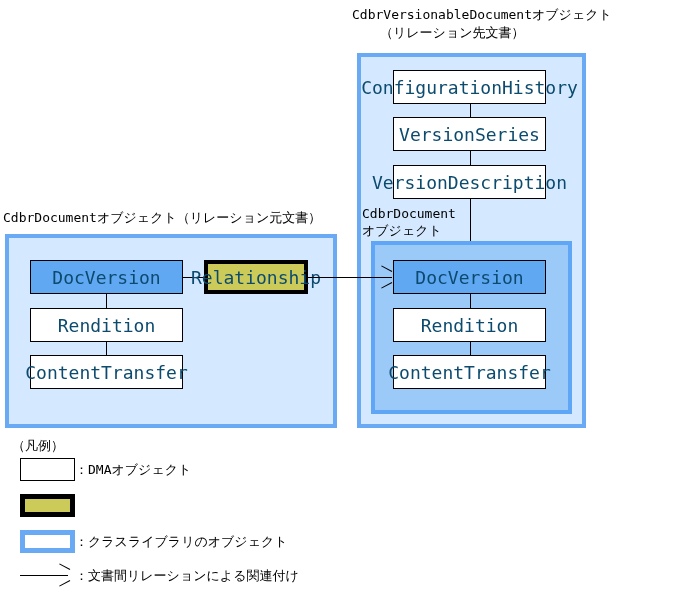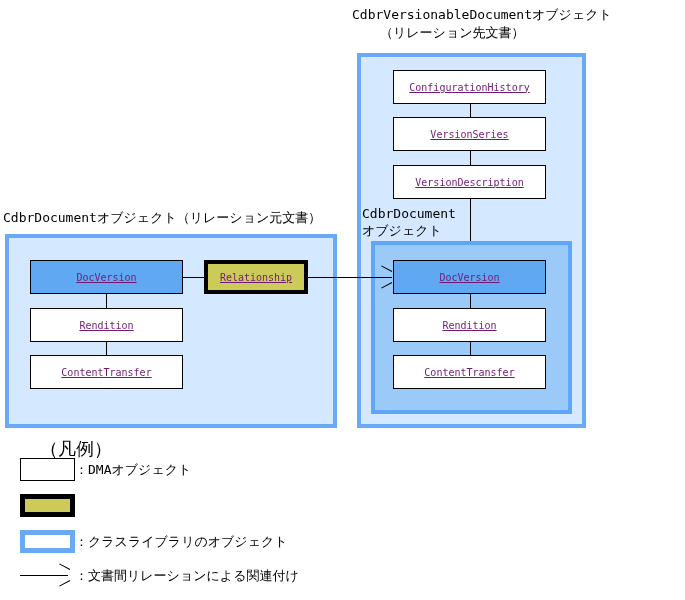--- a/index.html
+++ b/index.html
@@ -39,24 +39,23 @@
   }
 
   
   .node {
     box-sizing: border-box;
     border: 1px solid #000000;
     background: #ffffff;
     display: flex;
     align-items: center;
     justify-content: center;
-    font-size: 10px;
+    font-size: 18px;
     letter-spacing: 0px;
-    color: #701a75;
-    text-decoration: underline;
+    color: #0c4a6e;
   }
   .node.accent { background: #61a8f2; }
   .node.rel {
     background: #cccb5a;
     border: 4px solid #000000;
   }
 
   
   .vline { background: #000000; width: 1px; }
   .hline { background: #000000; height: 1px; }
@@ -73,23 +72,22 @@
     left: 0;
     width: 12px;
     height: 1px;
     background: #000;
   }
   .arrow-head-open::before { top: 0px;  transform: rotate(28deg);  transform-origin: right center; }
   .arrow-head-open::after  { top: 11px; transform: rotate(-28deg); transform-origin: right center; }
 
   
   .legend-title {
-    font-size: 18px;
+    font-size: 13px;
     white-space: pre;
-    margin-left: 28px;
   }
   .legend-row { display: flex; align-items: center; }
   .legend-text {
     font-size: 13px;
     white-space: pre;
   }
   .sw-plain {
     width: 55px; height: 23px;
     box-sizing: border-box;
     border: 1px solid #000;

